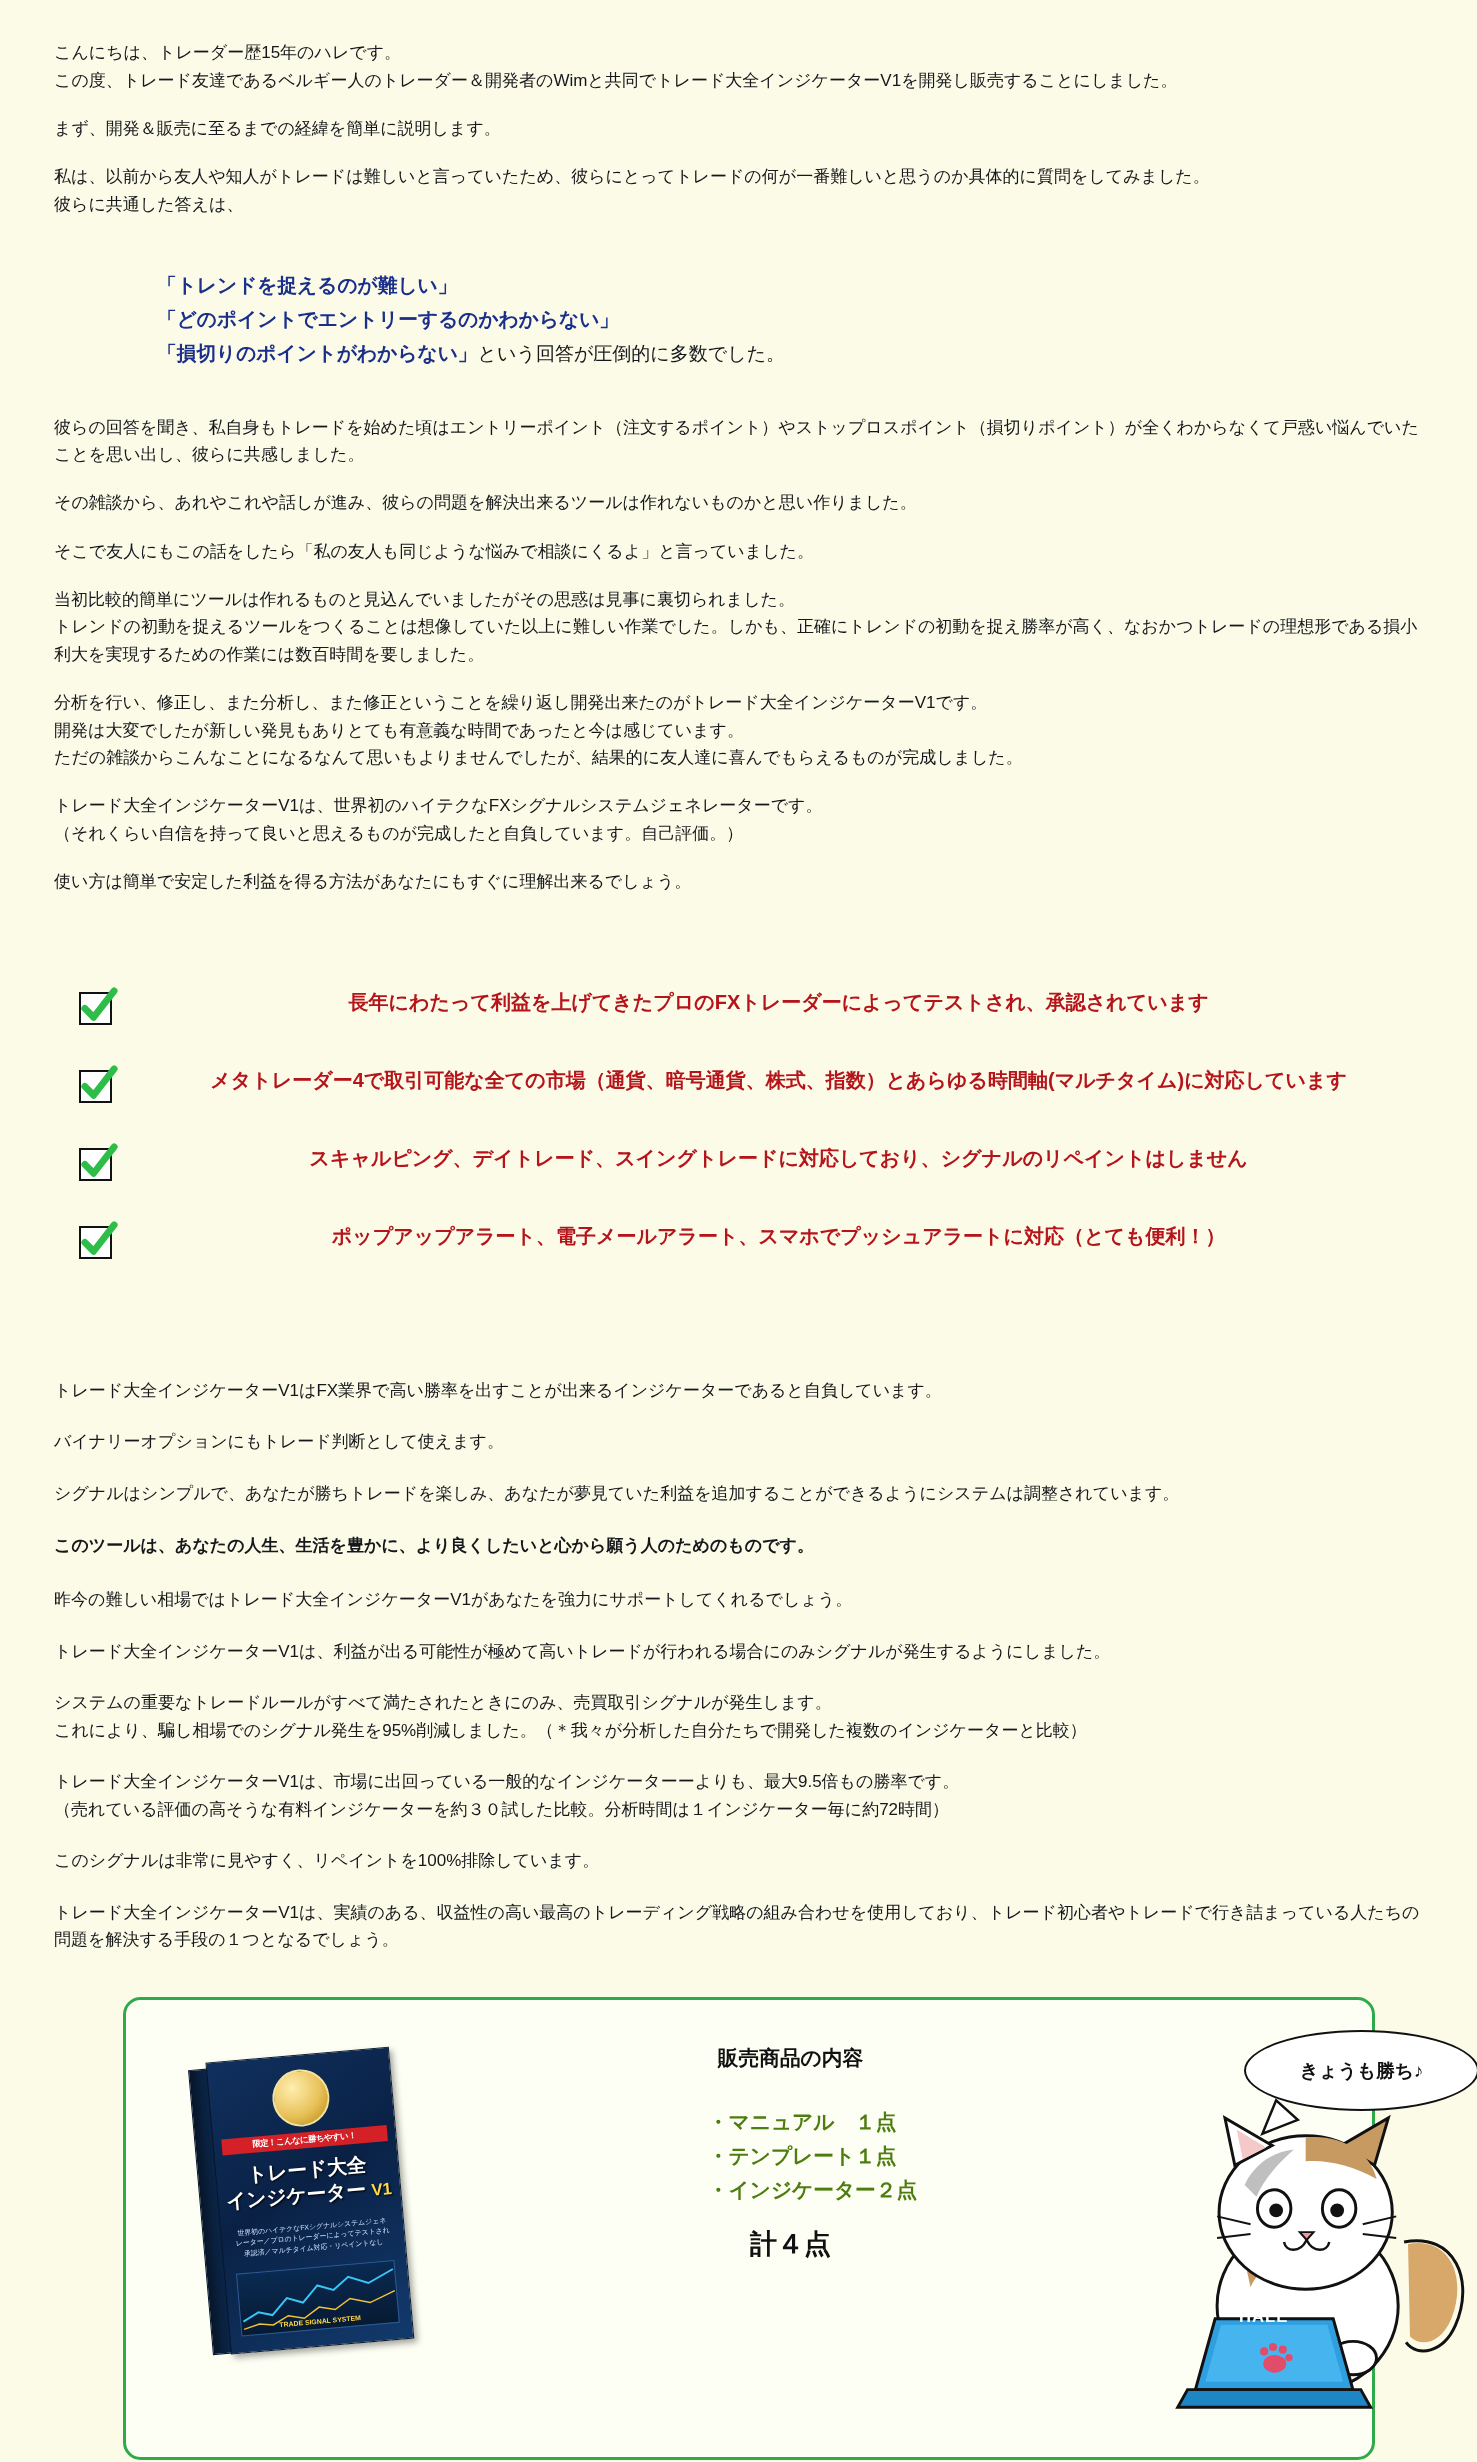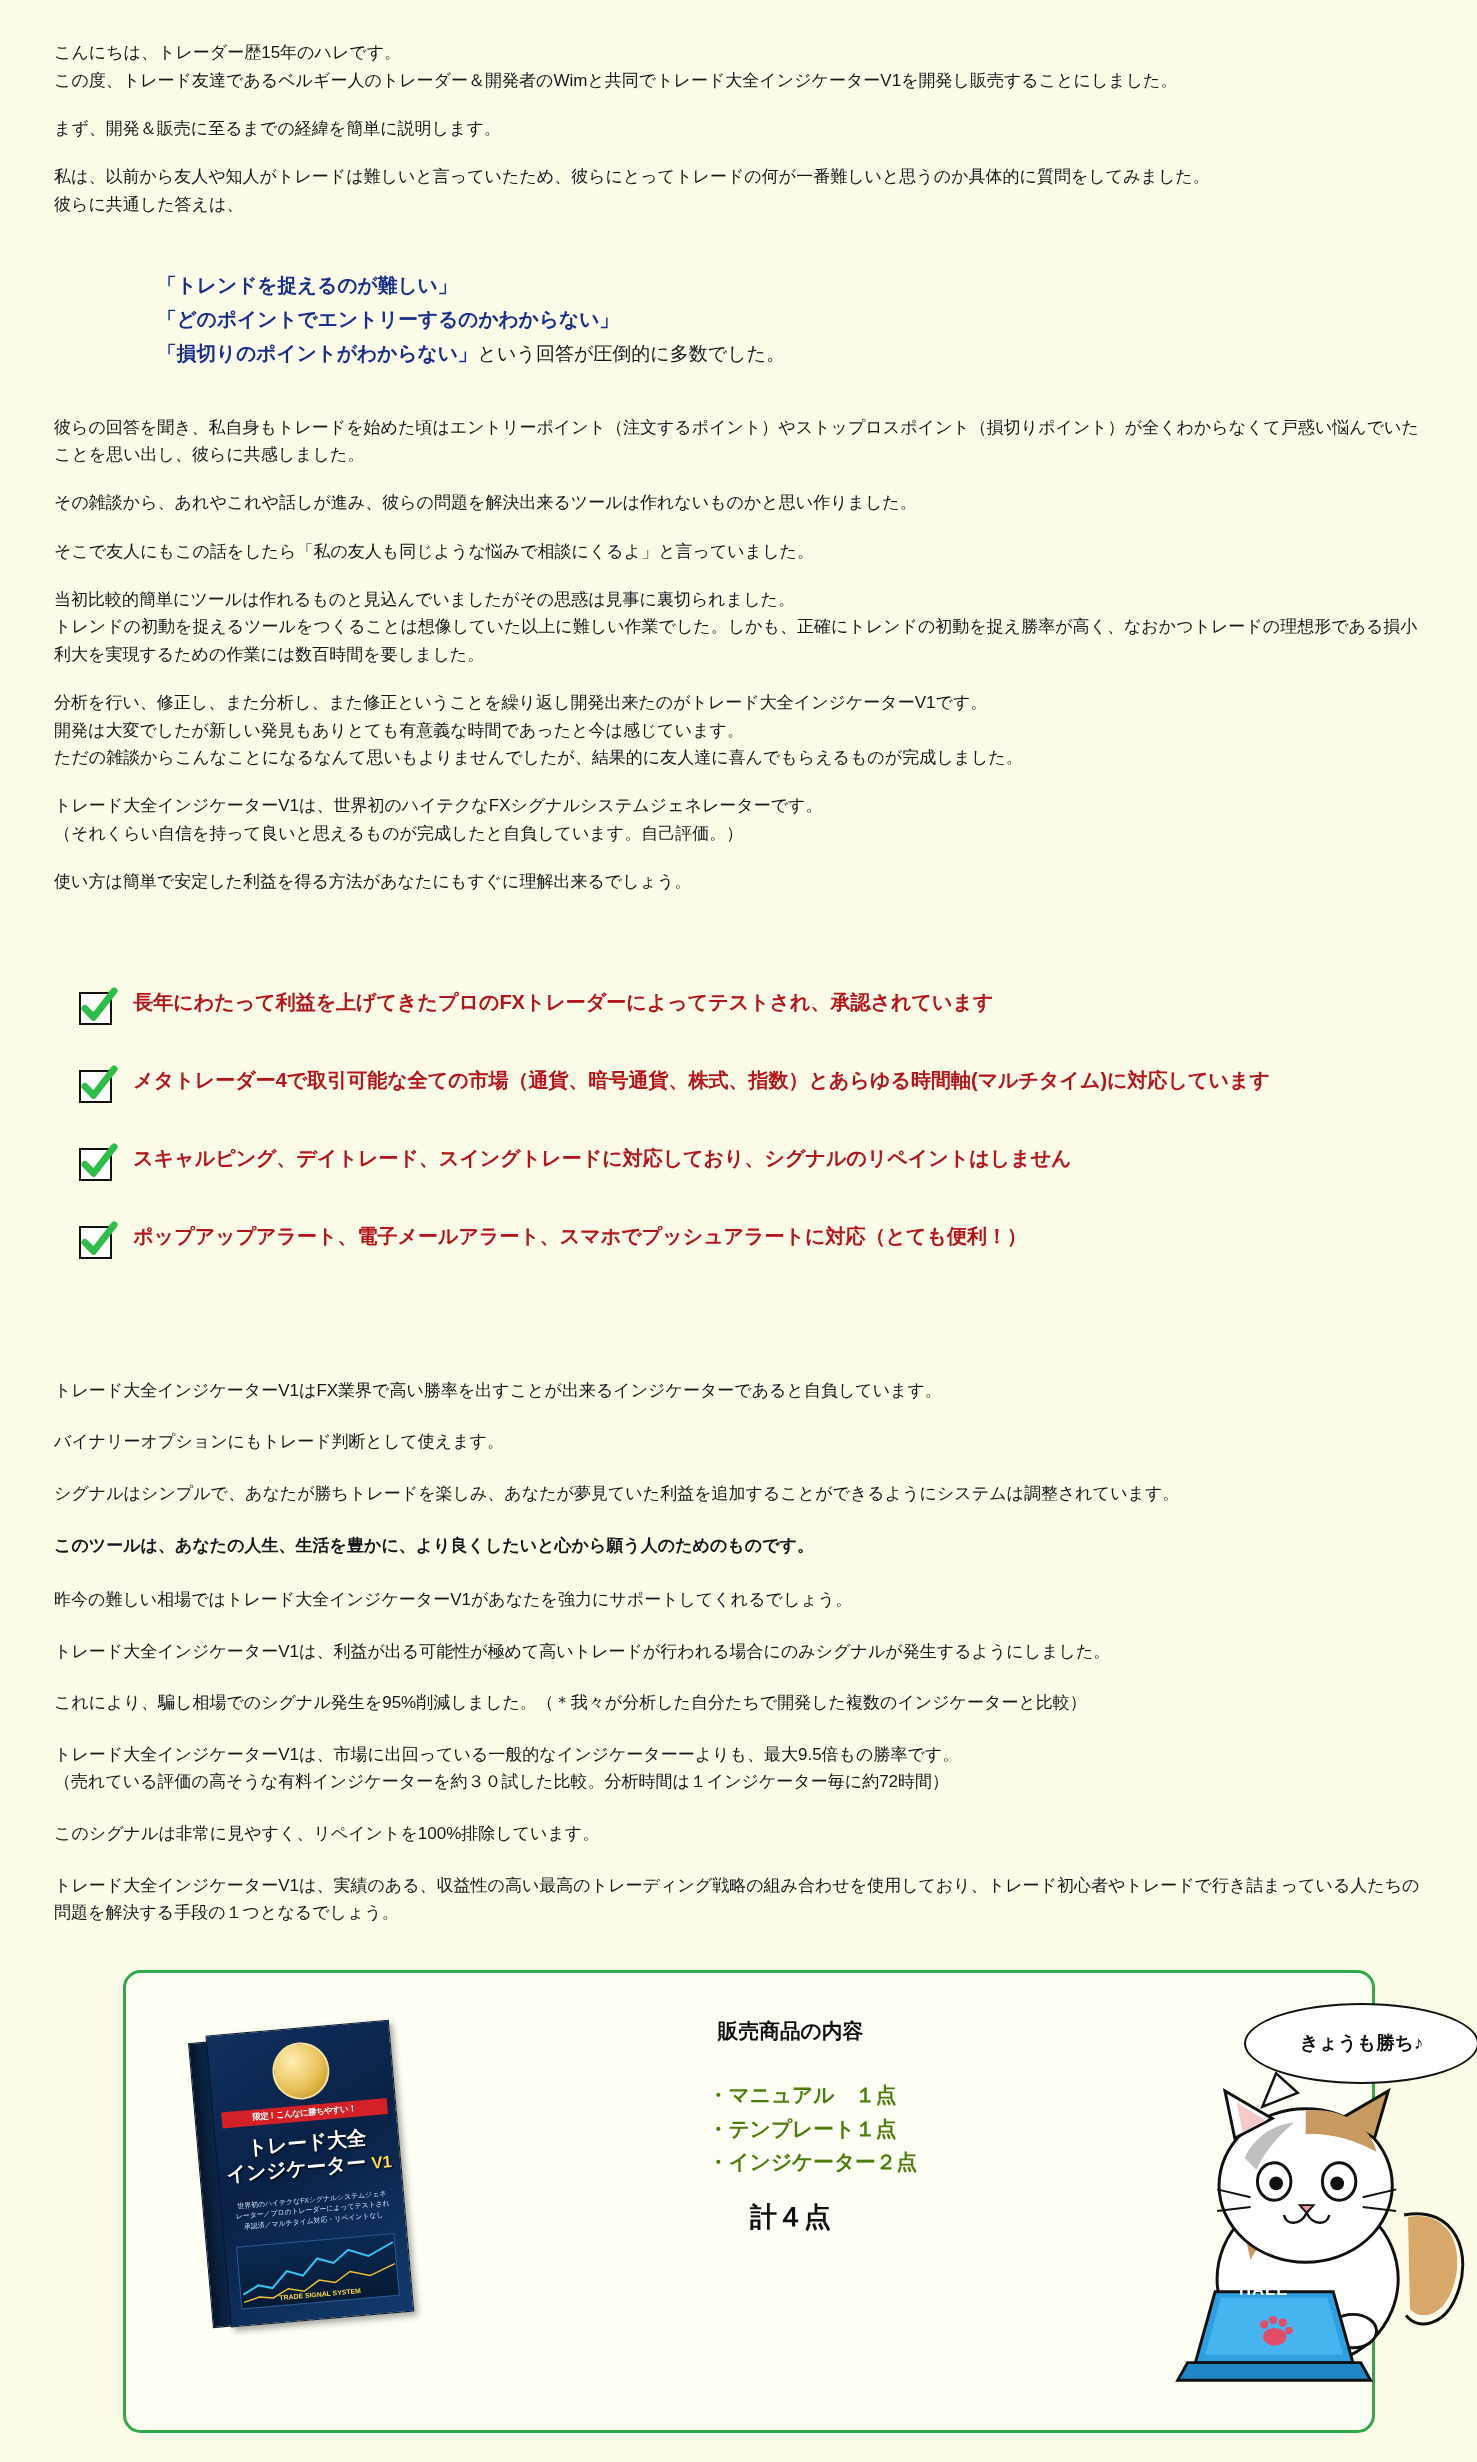--- a/index.html
+++ b/index.html
@@ -53,20 +53,21 @@
 
   
   .features {
     margin: 94px 0 29.6px 0;
     padding-left: 24.6px;
   }
   .feature-row {
     display: flex;
     align-items: flex-start;
     margin-bottom: 43px;
+    text-align: center;
   }
   .check-box {
     width: 33px;
     height: 33px;
     border: 2px solid #111;
     background: #ffffff;
     box-sizing: border-box;
     position: relative;
     flex: 0 0 auto;
     margin-top: 2px;
@@ -387,20 +388,21 @@
 
   </div>
 
   <div class="body-text">
     <p>トレード大全インジケーターV1はFX業界で高い勝率を出すことが出来るインジケーターであると自負しています。</p>
     <p>バイナリーオプションにもトレード判断として使えます。</p>
     <p>シグナルはシンプルで、あなたが勝ちトレードを楽しみ、あなたが夢見ていた利益を追加することができるようにシステムは調整されています。</p>
     <p class="bold">このツールは、あなたの人生、生活を豊かに、より良くしたいと心から願う人のためのものです。</p>
     <p>昨今の難しい相場ではトレード大全インジケーターV1があなたを強力にサポートしてくれるでしょう。</p>
     <p>トレード大全インジケーターV1は、利益が出る可能性が極めて高いトレードが行われる場合にのみシグナルが発生するようにしました。</p>
+    <p class="tight">システムの重要なトレードルールがすべて満たされたときにのみ、売買取引シグナルが発生します。</p>
     <p>これにより、騙し相場でのシグナル発生を95%削減しました。（＊我々が分析した自分たちで開発した複数のインジケーターと比較）</p>
     <p class="tight">トレード大全インジケーターV1は、市場に出回っている一般的なインジケーターーよりも、最大9.5倍もの勝率です。</p>
     <p>（売れている評価の高そうな有料インジケーターを約３０試した比較。分析時間は１インジケーター毎に約72時間）</p>
     <p>このシグナルは非常に見やすく、リペイントを100%排除しています。</p>
     <p>トレード大全インジケーターV1は、実績のある、収益性の高い最高のトレーディング戦略の組み合わせを使用しており、トレード初心者やトレードで行き詰まっている人たちの問題を解決する手段の１つとなるでしょう。</p>
   </div>
 
   <div class="product-card">
 
     <div class="box-img">

